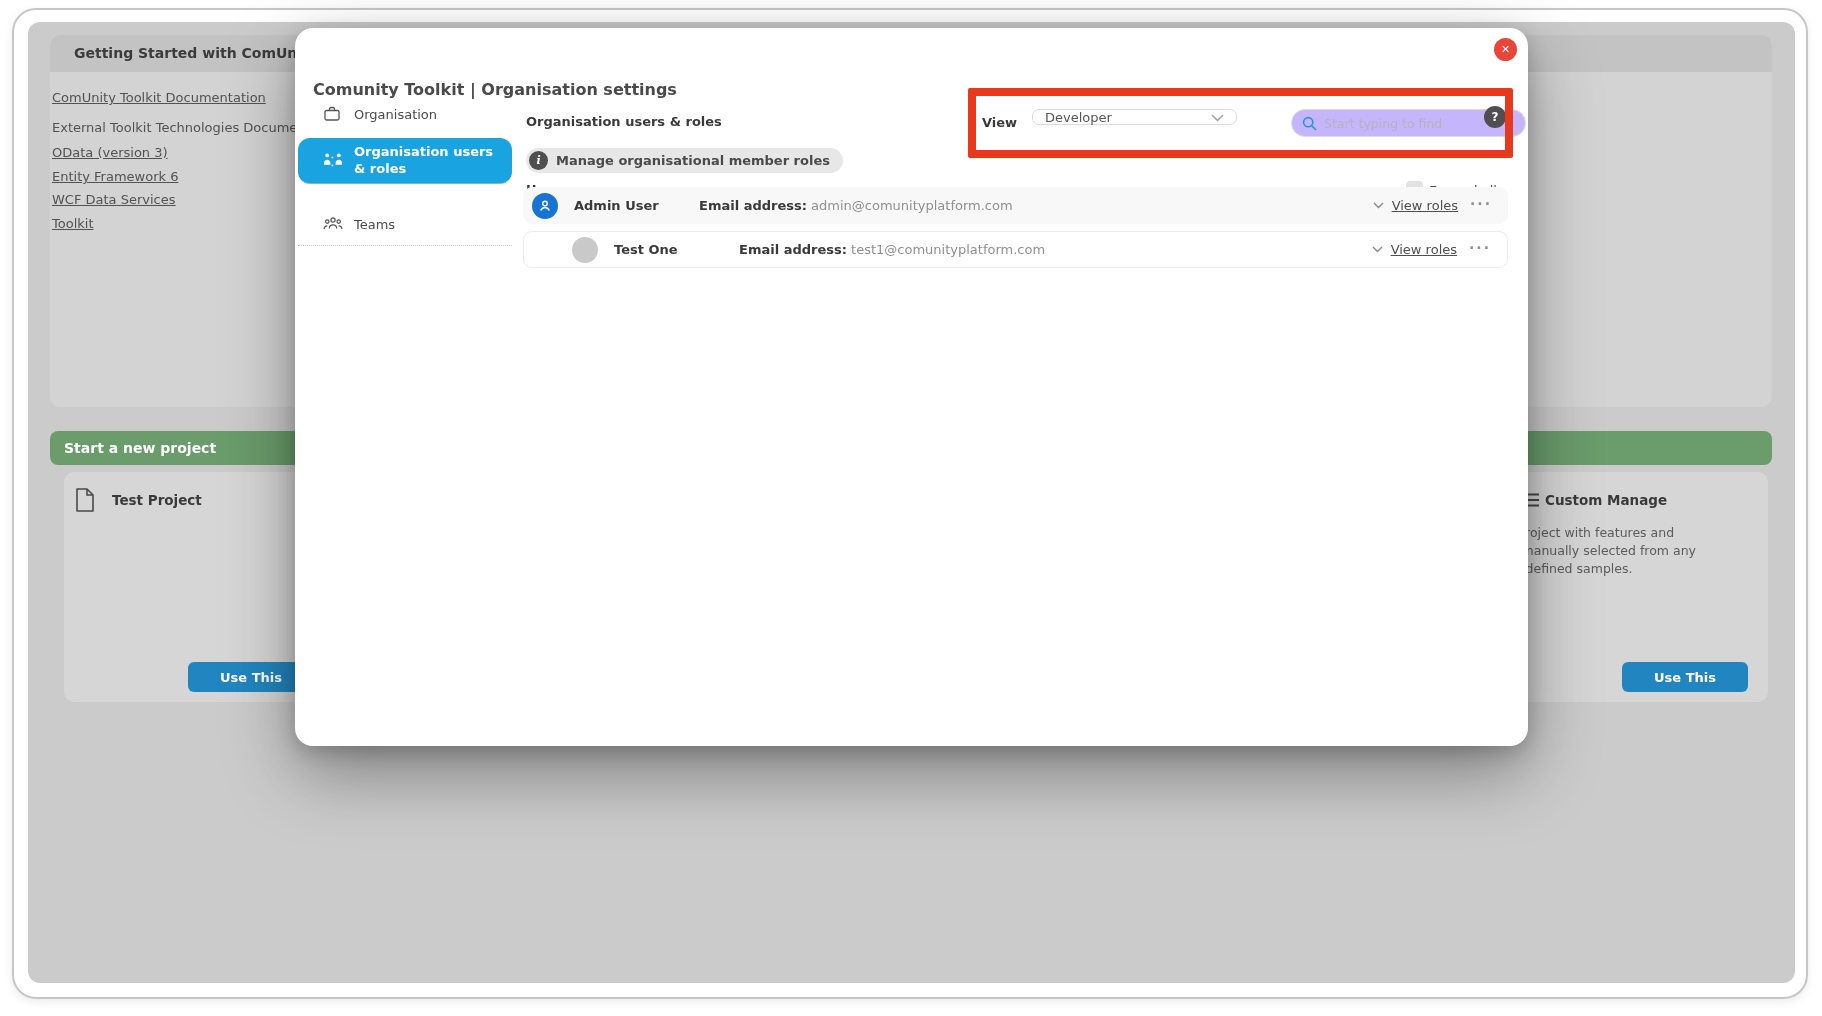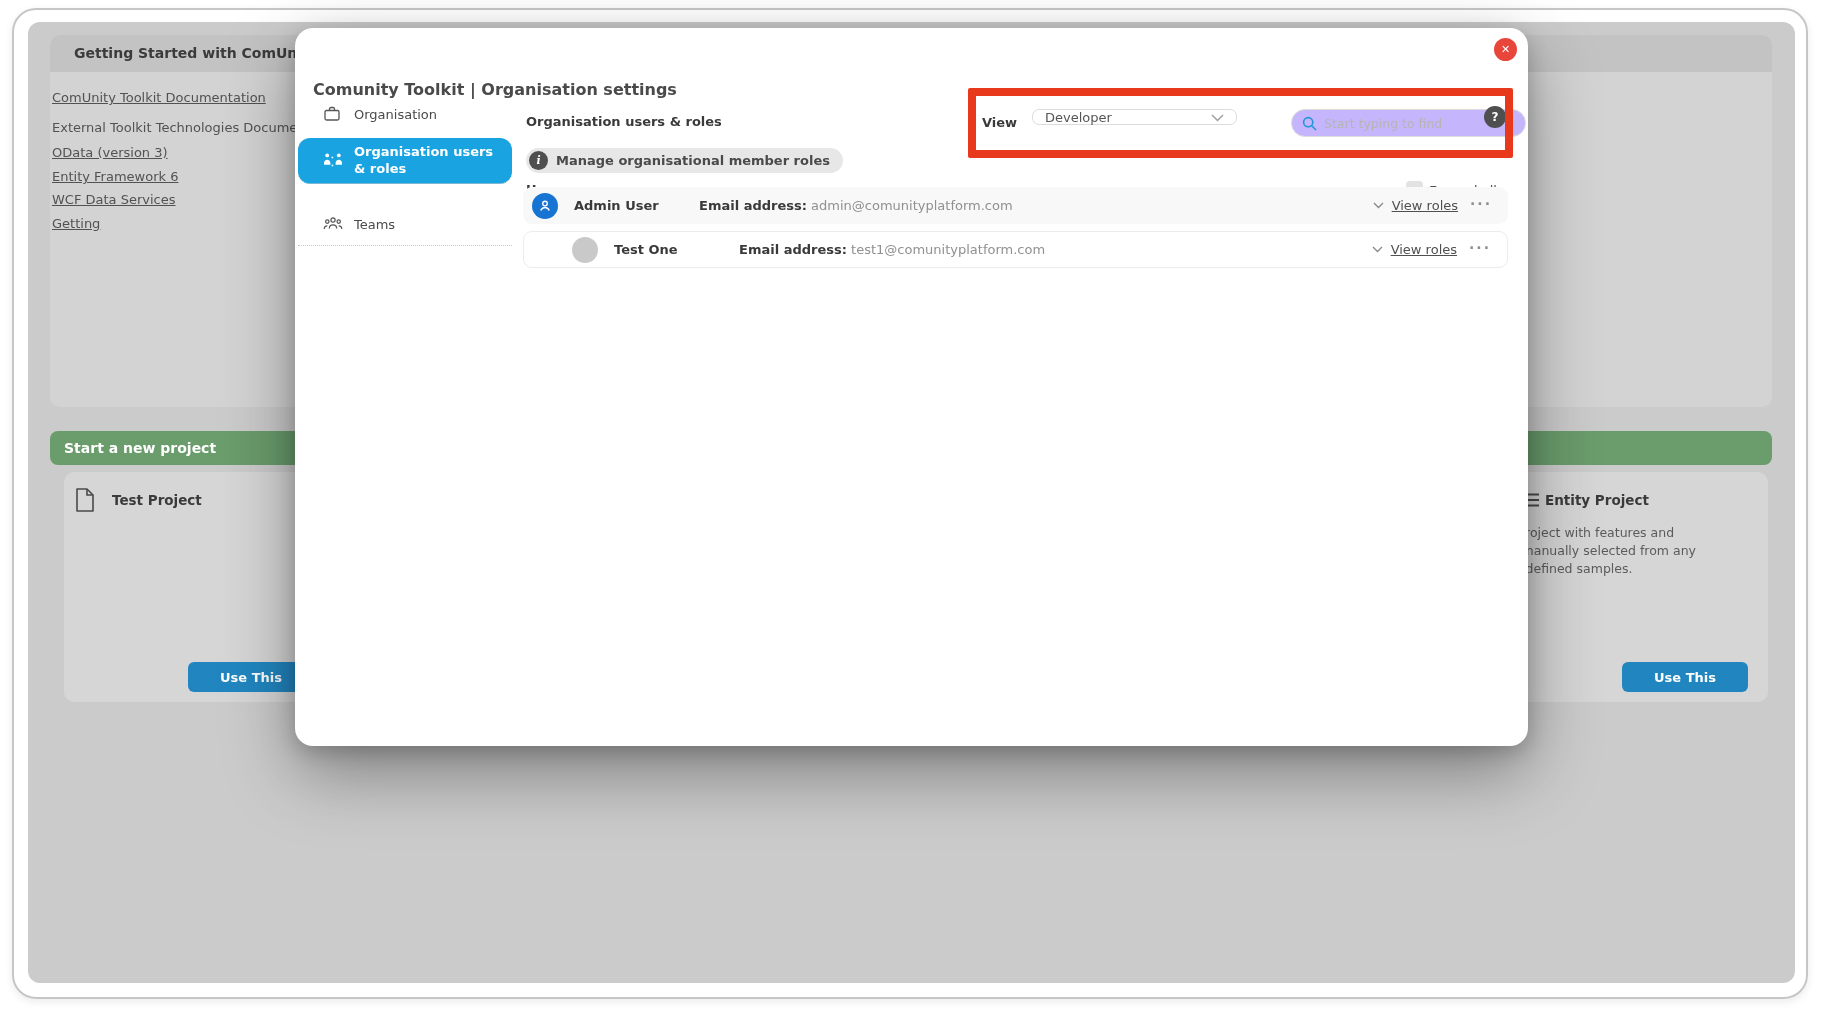--- a/index.html
+++ b/index.html
@@ -172,21 +172,21 @@
 <div class="abs frame"></div>
 <div class="abs canvas">
 
   <div class="abs gs-panel" style="left:22px; top:13px;">
     <div class="gs-header">Getting Started with ComUnity Toolkit</div>
     <span class="gs-link lnk-doc">ComUnity Toolkit Documentation</span>
     <span class="gs-text">External Toolkit Technologies Documentation</span>
     <span class="gs-link lnk-odata">OData (version 3)</span>
     <span class="gs-link lnk-ef">Entity Framework 6</span>
     <span class="gs-link lnk-wcf">WCF Data Services</span>
-    <span class="gs-link lnk-md">Getting</span>
+    <span class="gs-link lnk-md">Toolkit</span>
   </div>
 
   <div class="abs np-banner" style="left:22px; top:409px;">Start a new project</div>
 
   <div class="abs card card-left" style="top:450px; left:36px;">
     <span class="cl-icon">
       <svg width="20" height="26" viewBox="0 0 20 26" fill="none" stroke="#4a4a4a" stroke-width="1.6">
         <path d="M2 2h10l6 6v16H2z" stroke-linejoin="round"></path>
           <path d="M12 2v6h6"></path>
       </svg>
@@ -194,21 +194,21 @@
     <div class="card-title cl-title">Test Project</div>
     <button class="use-btn cl-btn">Use This</button>
   </div>
 
   <div class="abs card card-right" style="top:450px; left:1040px;">
     <span class="cr-icon">
       <svg width="18" height="16" viewBox="0 0 18 16" fill="none" stroke="#4a4a4a" stroke-width="1.8">
         <path d="M1 2.5h16M1 8h16M1 13.5h16"></path>
       </svg>
     </span>
-    <div class="card-title cr-title">Entity Project</div>
+    <div class="card-title cr-title">Custom Manage</div>
     <div class="card-desc cr-desc">Create a project with features and functions manually selected from any of the pre-defined samples.</div>
     <button class="use-btn cr-btn">Use This</button>
   </div>
 </div>
 
 <div class="abs modal">
 
   <div class="abs modal-title">Comunity Toolkit | Organisation settings</div>
   <button class="abs close-btn">
     <span>✕</span>

